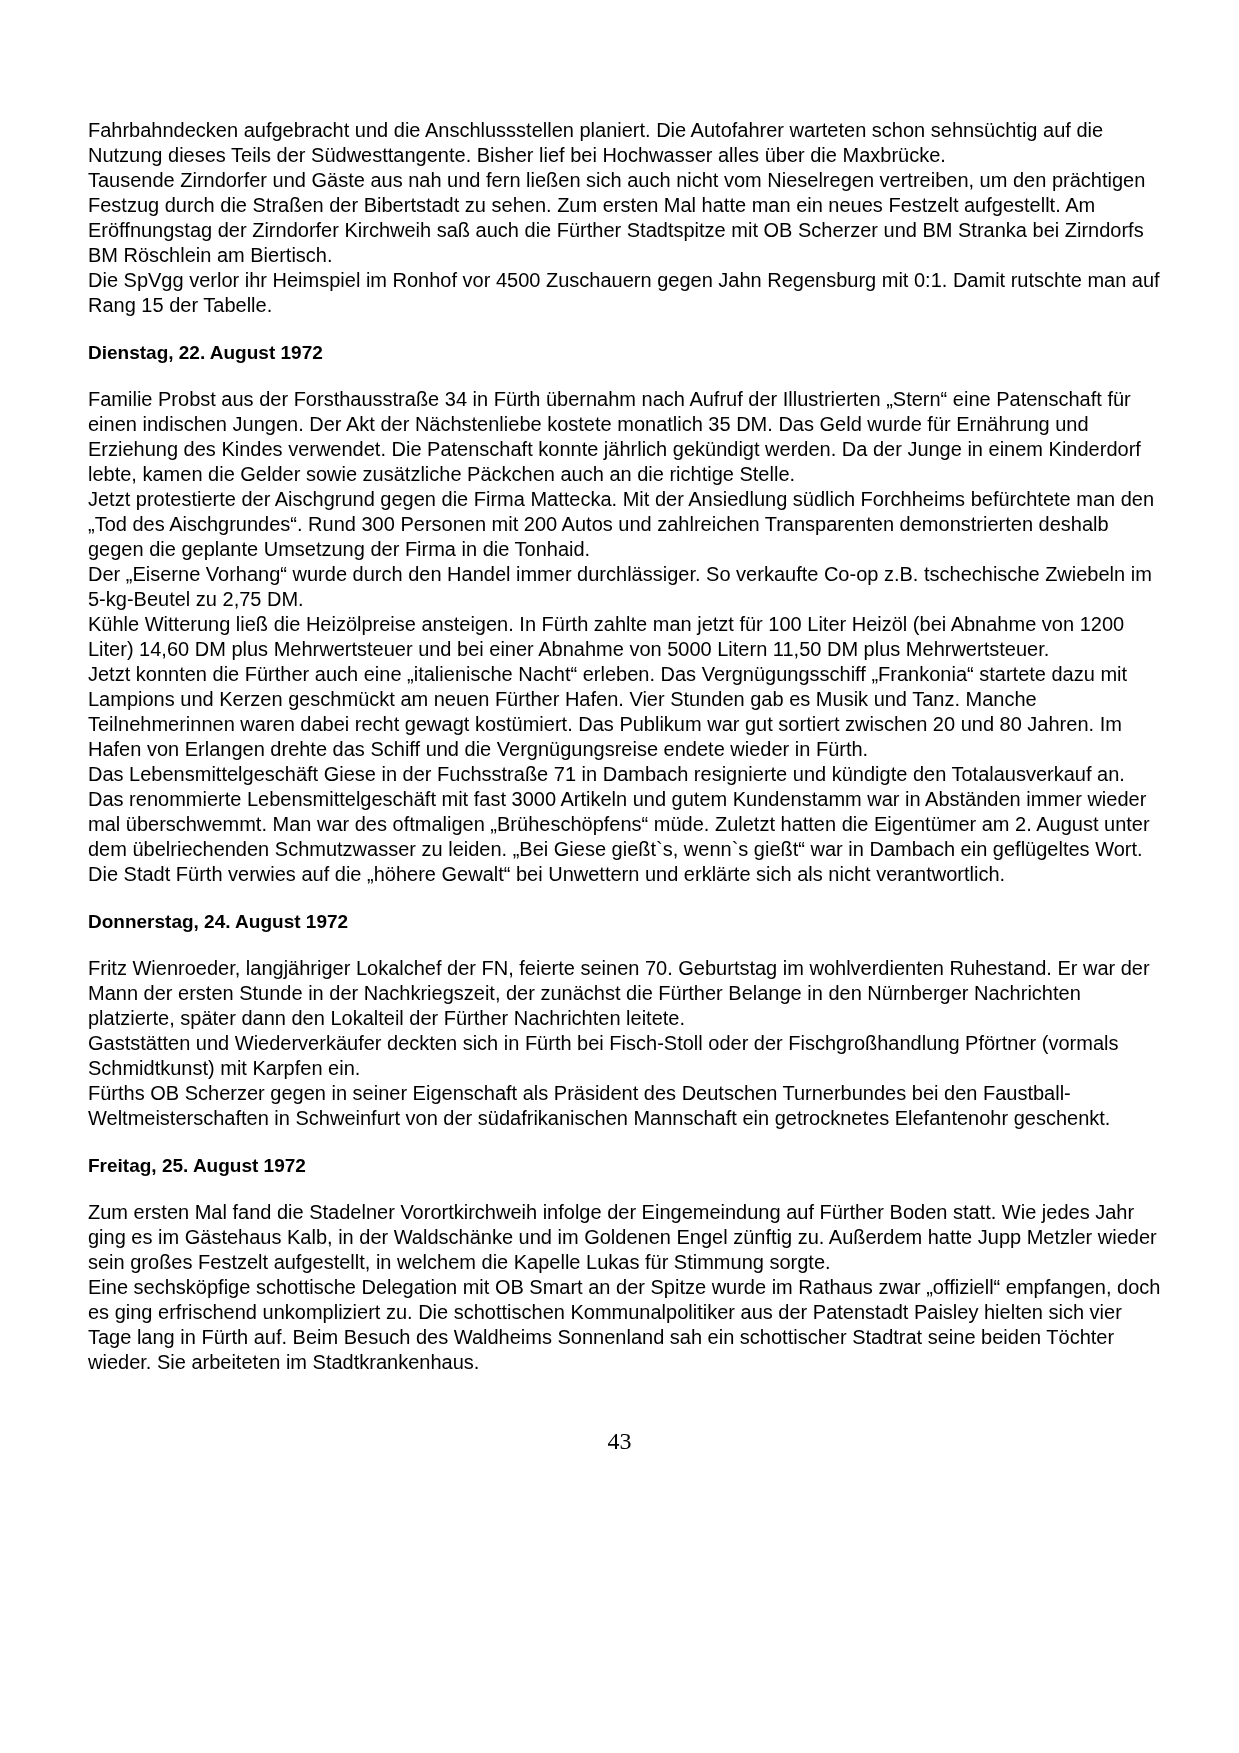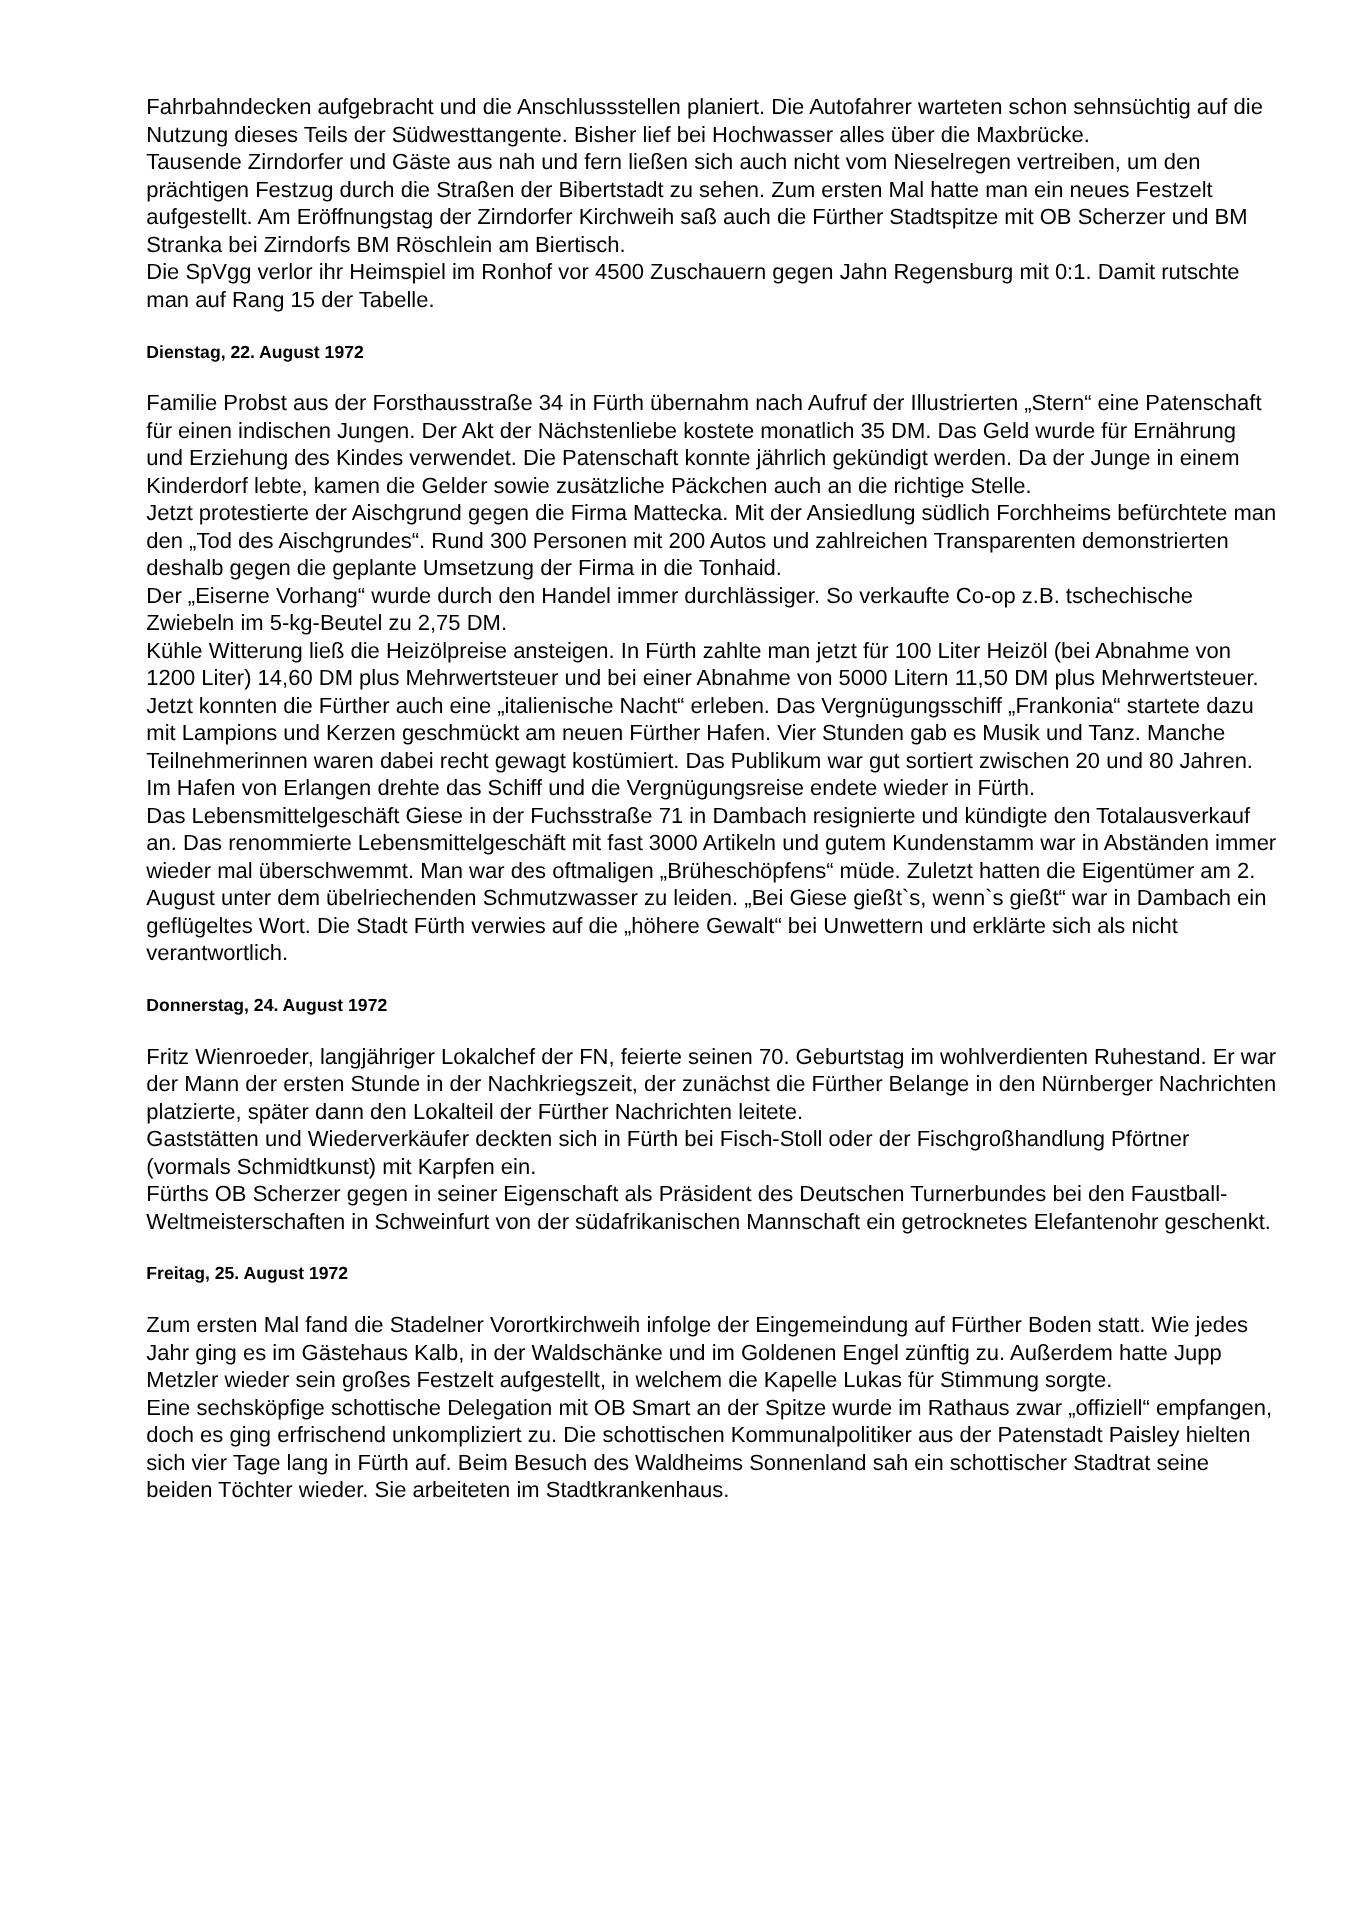--- a/index.html
+++ b/index.html
@@ -8,32 +8,31 @@
     background: #ffffff;
   }
   body {
     width: 1239px;
     min-height: 1753px;
     position: relative;
     color: #000000;
     font-family: "Liberation Sans", "DejaVu Sans", sans-serif;
   }
   .content {
-    padding: 86px 78px 0 88px;
+    padding: 118px 78px 0 88px;
     font-size: 20px;
     line-height: 25px;
     letter-spacing: 0px;
-    margin-left: 45px;
   }
   .content p.paragraph {
     margin: 0;
     text-align: left;
   }
   .content h2.heading {
-    font-size: 16px;
+    font-size: 19px;
     line-height: 25px;
     font-weight: bold;
     margin: 22px 0 22px 0;
   }
   .page-footer {
     width: 100%;
     text-align: center;
     margin-top: 52px;
     padding-bottom: 70px;
   }
@@ -60,13 +59,16 @@
       <p class="paragraph">Jetzt konnten die Fürther auch eine „italienische Nacht“ erleben. Das Vergnügungsschiff „Frankonia“ startete dazu mit Lampions und Kerzen geschmückt am neuen Fürther Hafen. Vier Stunden gab es Musik und Tanz. Manche Teilnehmerinnen waren dabei recht gewagt kostümiert. Das Publikum war gut sortiert zwischen 20 und 80 Jahren. Im Hafen von Erlangen drehte das Schiff und die Vergnügungsreise endete wieder in Fürth.</p>
       <p class="paragraph">Das Lebensmittelgeschäft Giese in der Fuchsstraße 71 in Dambach resignierte und kündigte den Totalausverkauf an. Das renommierte Lebensmittelgeschäft mit fast 3000 Artikeln und gutem Kundenstamm war in Abständen immer wieder mal überschwemmt. Man war des oftmaligen „Brüheschöpfens“ müde. Zuletzt hatten die Eigentümer am 2. August unter dem übelriechenden Schmutzwasser zu leiden. „Bei Giese gießt`s, wenn`s gießt“ war in Dambach ein geflügeltes Wort. Die Stadt Fürth verwies auf die „höhere Gewalt“ bei Unwettern und erklärte sich als nicht verantwortlich.</p>
       <h2 class="heading">Donnerstag, 24. August 1972</h2>
       <p class="paragraph">Fritz Wienroeder, langjähriger Lokalchef der FN, feierte seinen 70. Geburtstag im wohlverdienten Ruhestand. Er war der Mann der ersten Stunde in der Nachkriegszeit, der zunächst die Fürther Belange in den Nürnberger Nachrichten platzierte, später dann den Lokalteil der Fürther Nachrichten leitete.</p>
       <p class="paragraph">Gaststätten und Wiederverkäufer deckten sich in Fürth bei Fisch-Stoll oder der Fischgroßhandlung Pförtner (vormals Schmidtkunst) mit Karpfen ein.</p>
       <p class="paragraph">Fürths OB Scherzer gegen in seiner Eigenschaft als Präsident des Deutschen Turnerbundes bei den Faustball-Weltmeisterschaften in Schweinfurt von der südafrikanischen Mannschaft ein getrocknetes Elefantenohr geschenkt.</p>
       <h2 class="heading">Freitag, 25. August 1972</h2>
       <p class="paragraph">Zum ersten Mal fand die Stadelner Vorortkirchweih infolge der Eingemeindung auf Fürther Boden statt. Wie jedes Jahr ging es im Gästehaus Kalb, in der Waldschänke und im Goldenen Engel zünftig zu. Außerdem hatte Jupp Metzler wieder sein großes Festzelt aufgestellt, in welchem die Kapelle Lukas für Stimmung sorgte.</p>
       <p class="paragraph">Eine sechsköpfige schottische Delegation mit OB Smart an der Spitze wurde im Rathaus zwar „offiziell“ empfangen, doch es ging erfrischend unkompliziert zu. Die schottischen Kommunalpolitiker aus der Patenstadt Paisley hielten sich vier Tage lang in Fürth auf. Beim Besuch des Waldheims Sonnenland sah ein schottischer Stadtrat seine beiden Töchter wieder. Sie arbeiteten im Stadtkrankenhaus.</p>
     </main>
+  <footer class="page-footer">
+    <span class="page-number">43</span>
+  </footer>
 </div>
 
 </body></html>

